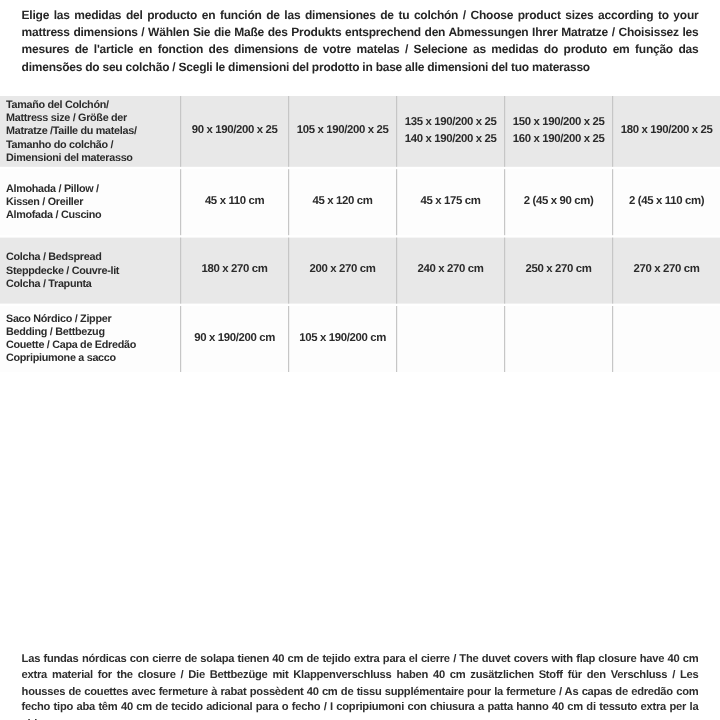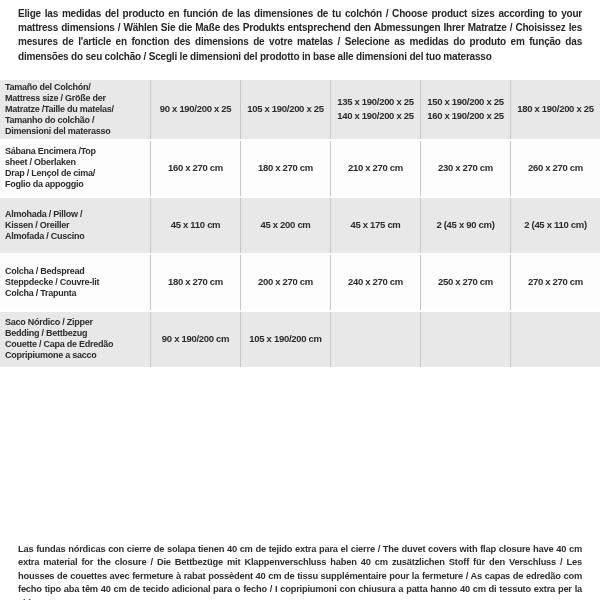--- a/index.html
+++ b/index.html
@@ -111,36 +111,25 @@
 Dimensioni del materasso</td>
           <td class="size-cell">90 x 190/200 x 25</td>
           <td class="size-cell">105 x 190/200 x 25</td>
           <td class="size-cell">135 x 190/200 x 25
 140 x 190/200 x 25</td>
           <td class="size-cell">150 x 190/200 x 25
 160 x 190/200 x 25</td>
           <td class="size-cell">180 x 190/200 x 25</td>
         </tr>
         <tr>
-          <td class="label-cell">Sábana Encimera /Top
-sheet / Oberlaken
-Drap / Lençol de cima/
-Foglio da appoggio</td>
-          <td class="size-cell">160 x 270 cm</td>
-          <td class="size-cell">180 x 270 cm</td>
-          <td class="size-cell">210 x 270 cm</td>
-          <td class="size-cell">230 x 270 cm</td>
-          <td class="size-cell">260 x 270 cm</td>
-        </tr>
-        <tr>
           <td class="label-cell">Almohada  / Pillow /
 Kissen / Oreiller
 Almofada / Cuscino</td>
           <td class="size-cell">45 x 110 cm</td>
-          <td class="size-cell">45 x 200 cm</td>
+          <td class="size-cell">45 x 120 cm</td>
           <td class="size-cell">45 x 175 cm</td>
           <td class="size-cell">2 (45 x 90 cm)</td>
           <td class="size-cell">2 (45 x 110 cm)</td>
         </tr>
         <tr>
           <td class="label-cell">Colcha / Bedspread
 Steppdecke / Couvre-lit
 Colcha / Trapunta</td>
           <td class="size-cell">180 x 270 cm</td>
           <td class="size-cell">200 x 270 cm</td>

